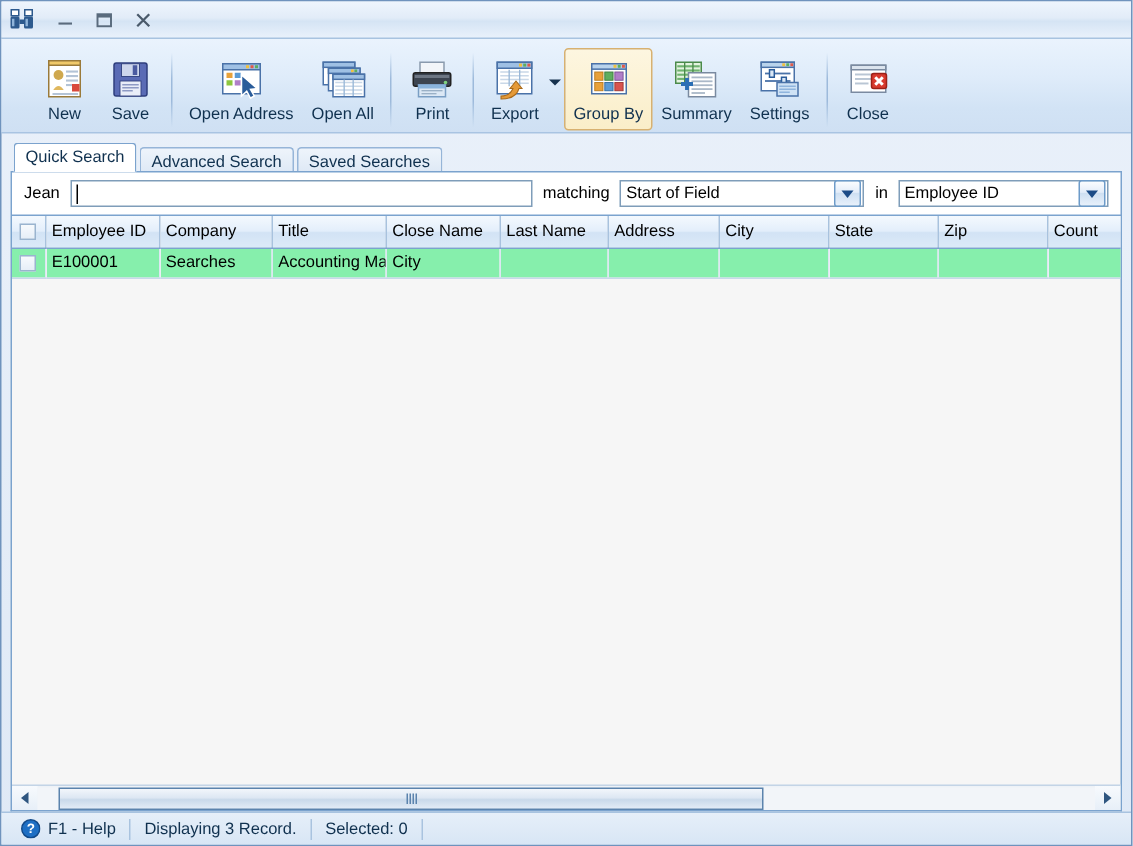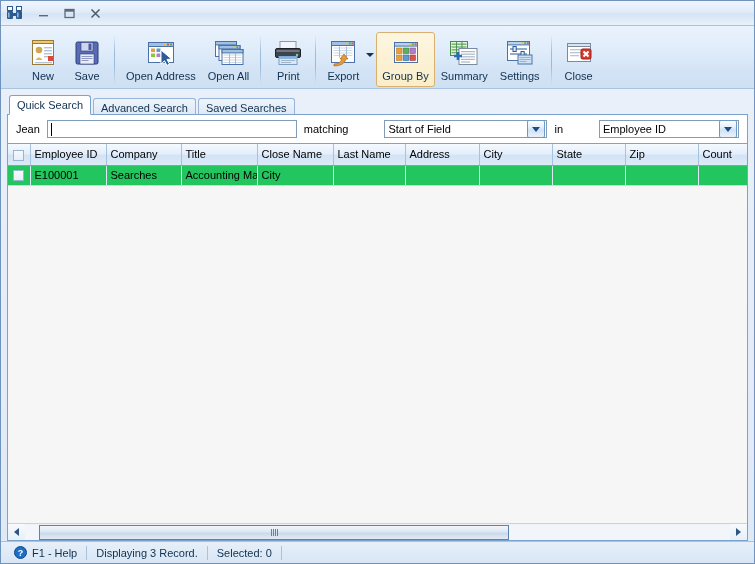--- a/index.html
+++ b/index.html
@@ -90,21 +90,21 @@
   .findinput{
     flex:1;height:18px;box-sizing:border-box;
     border:1px solid #7f9db9;background:#fff;
     display:flex;align-items:center;padding:0 2px;
     font-size:11px;position:relative;
   }
   .caretbar{width:1px;height:13px;background:#000;margin-left:1px;}
   .combo{
     height:18px;box-sizing:border-box;border:1px solid #7f9db9;background:#fff;
     display:flex;align-items:center;justify-content:space-between;
-    font-size:11px;padding-left:3px;margin-left:29px;
+    font-size:11px;padding-left:3px;
   }
   .combo .cval{white-space:nowrap;overflow:hidden;}
   .combo .cbtn{
     width:16px;height:16px;flex:0 0 16px;margin:0 1px 0 2px;
     background:linear-gradient(180deg,#fbfdff 0%,#e3edf9 45%,#cfe0f2 50%,#e8f1fb 100%);
     border:1px solid #6d9bc9;border-radius:2px;
     display:flex;align-items:center;justify-content:center;
   }
   .combo .cbtn .chev{
     width:0;height:0;border-left:4px solid transparent;border-right:4px solid transparent;
@@ -122,21 +122,21 @@
   table.grid{border-collapse:collapse;table-layout:fixed;width:745px;}
   table.grid th{
     height:21px;box-sizing:border-box;
     background:linear-gradient(180deg,#f4f9fe 0%,#e3eefb 48%,#d2e3f5 52%,#dceaf8 100%);
     border-right:1px solid #a8c2de;border-bottom:1px solid #7ba3ce;
     font-weight:normal;font-size:11px;color:#000;text-align:left;
     padding:0 0 0 4px;overflow:hidden;white-space:nowrap;
   }
   table.grid th.chkcol{padding:0;text-align:center;}
   table.grid td{
-    height:20px;box-sizing:border-box;background:#22c55e;
+    height:20px;box-sizing:border-box;background:#86efac;
     border-right:1px solid #dce7f2;border-bottom:1px solid #c8d8ea;
     font-size:11px;color:#000;padding:0 0 0 4px;
     overflow:hidden;white-space:nowrap;text-overflow:clip;
   }
   table.grid td.chkcol{padding:0;text-align:center;}
   .cellchk{
     width:11px;height:11px;box-sizing:border-box;display:inline-block;
     border:1px solid #9ab4cf;background:linear-gradient(180deg,#f7fafd 0%,#e6eef7 100%);
     vertical-align:middle;
   }

